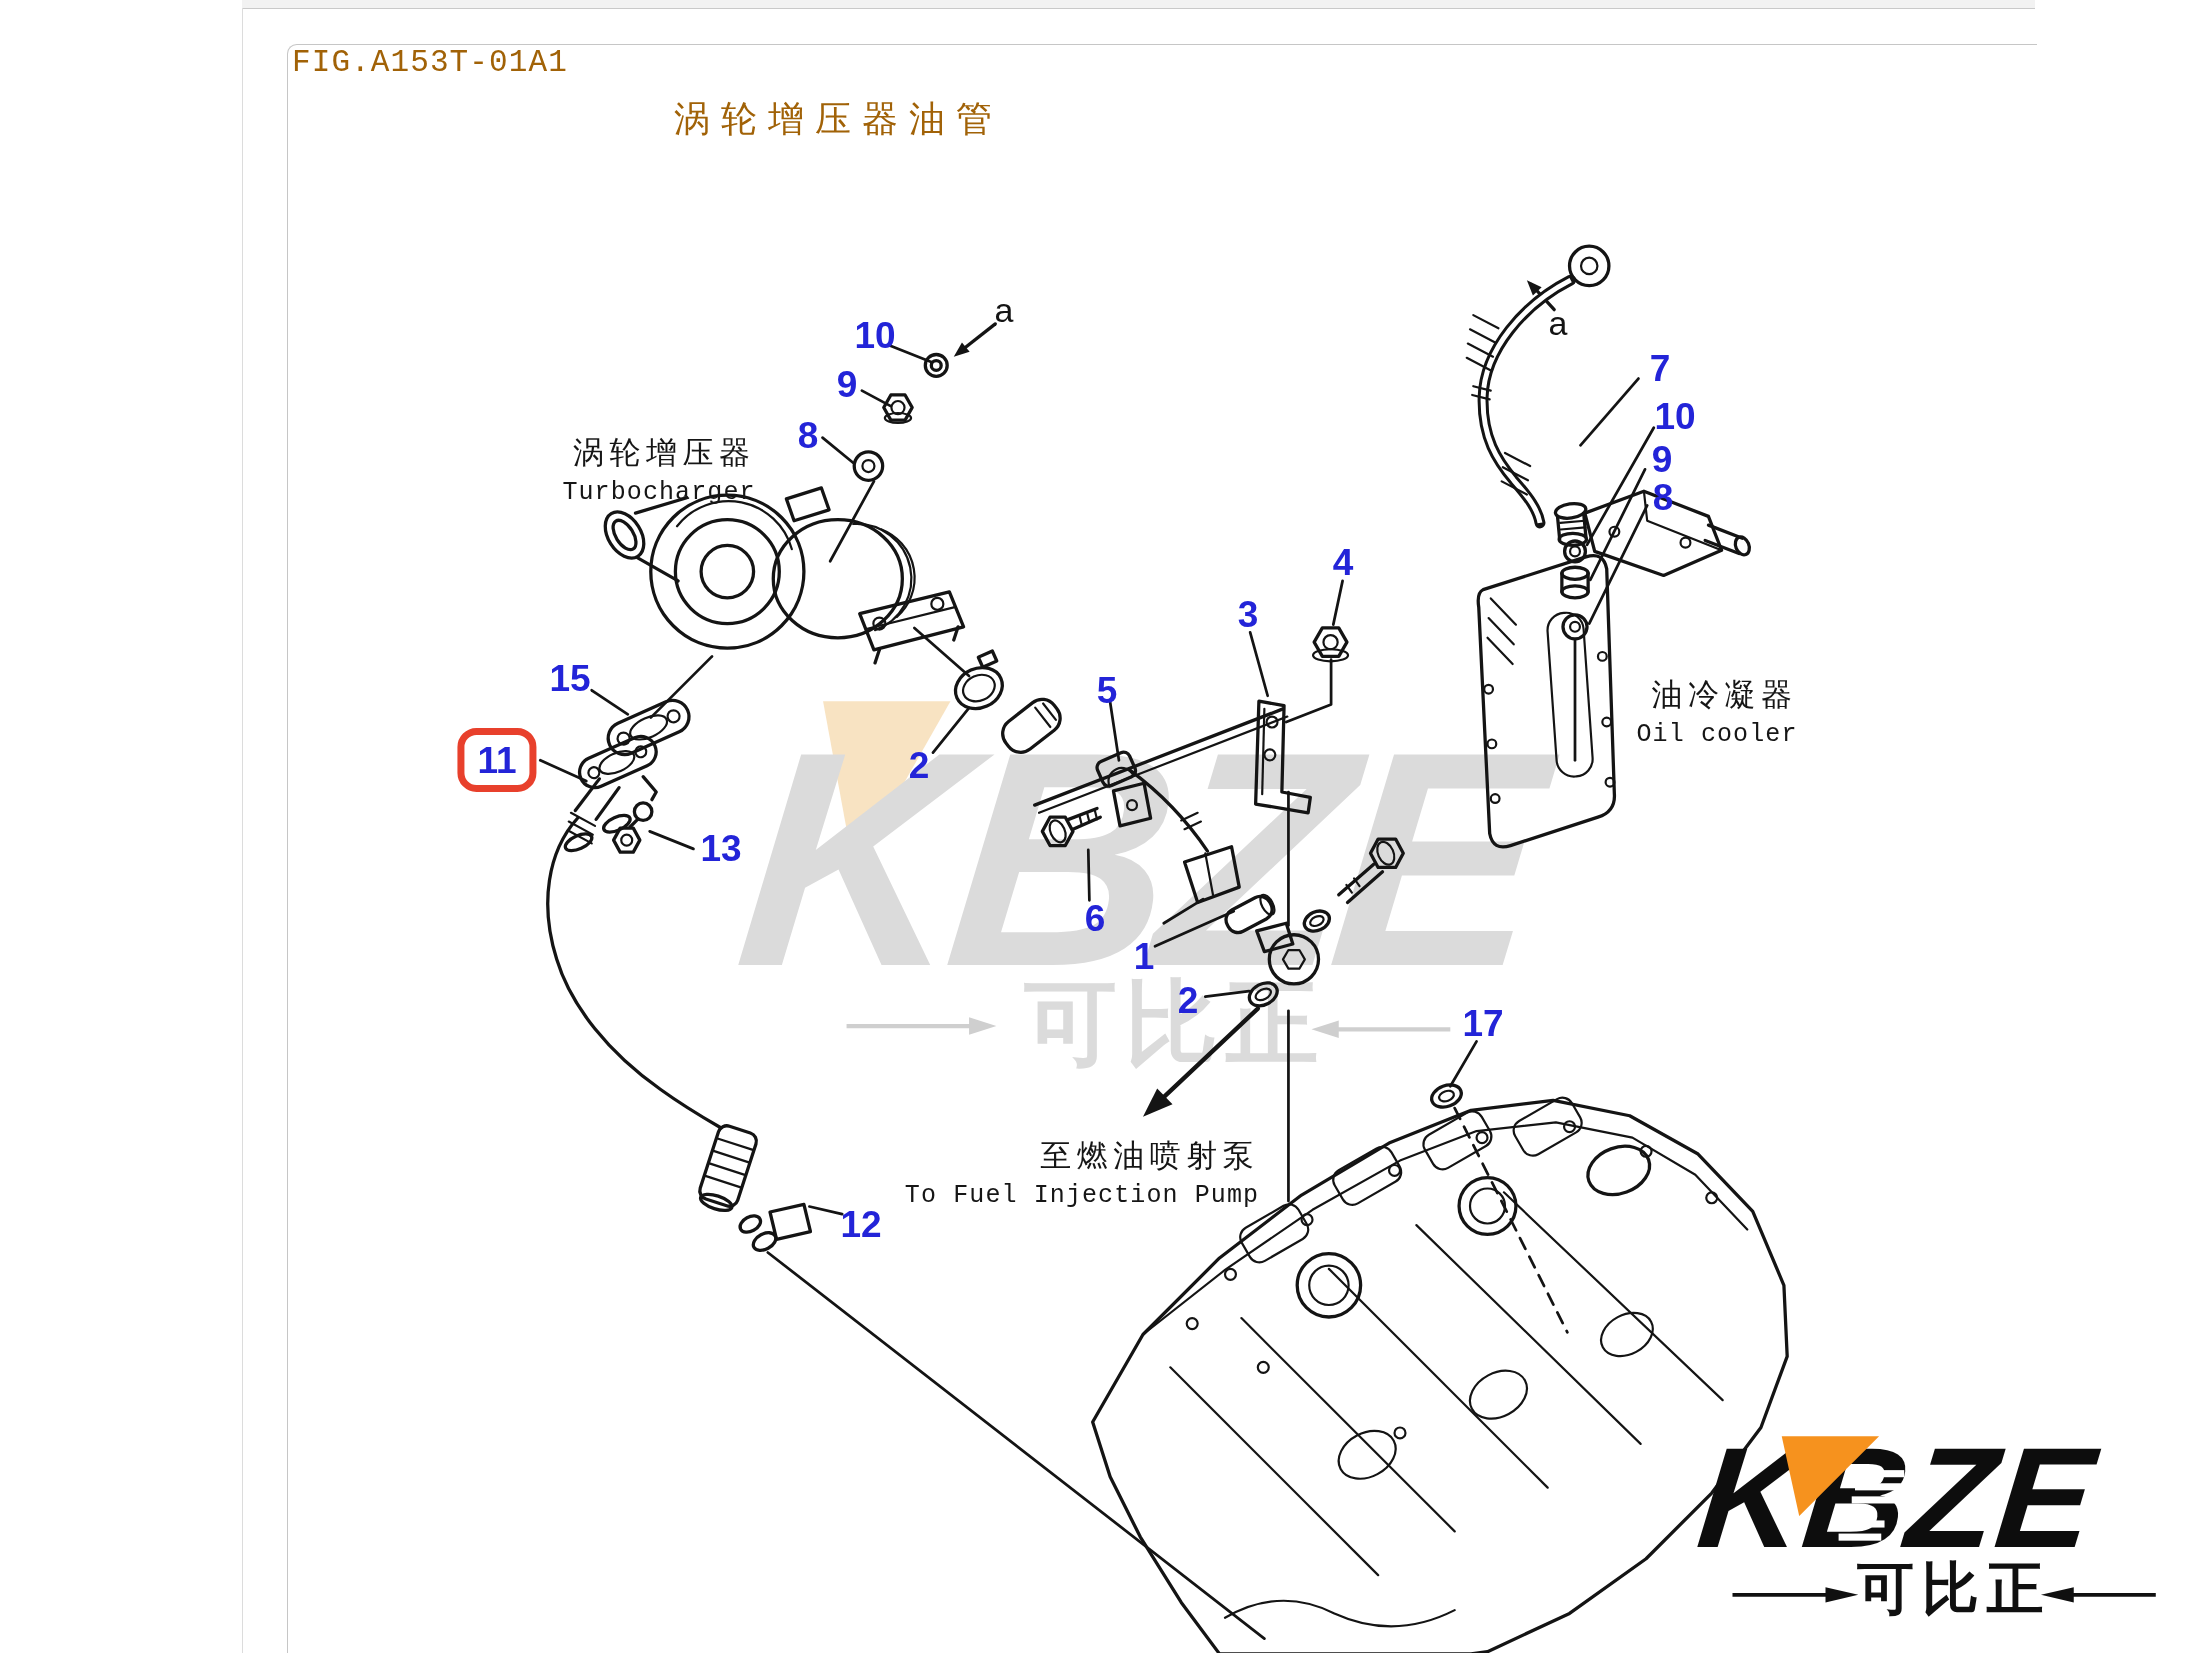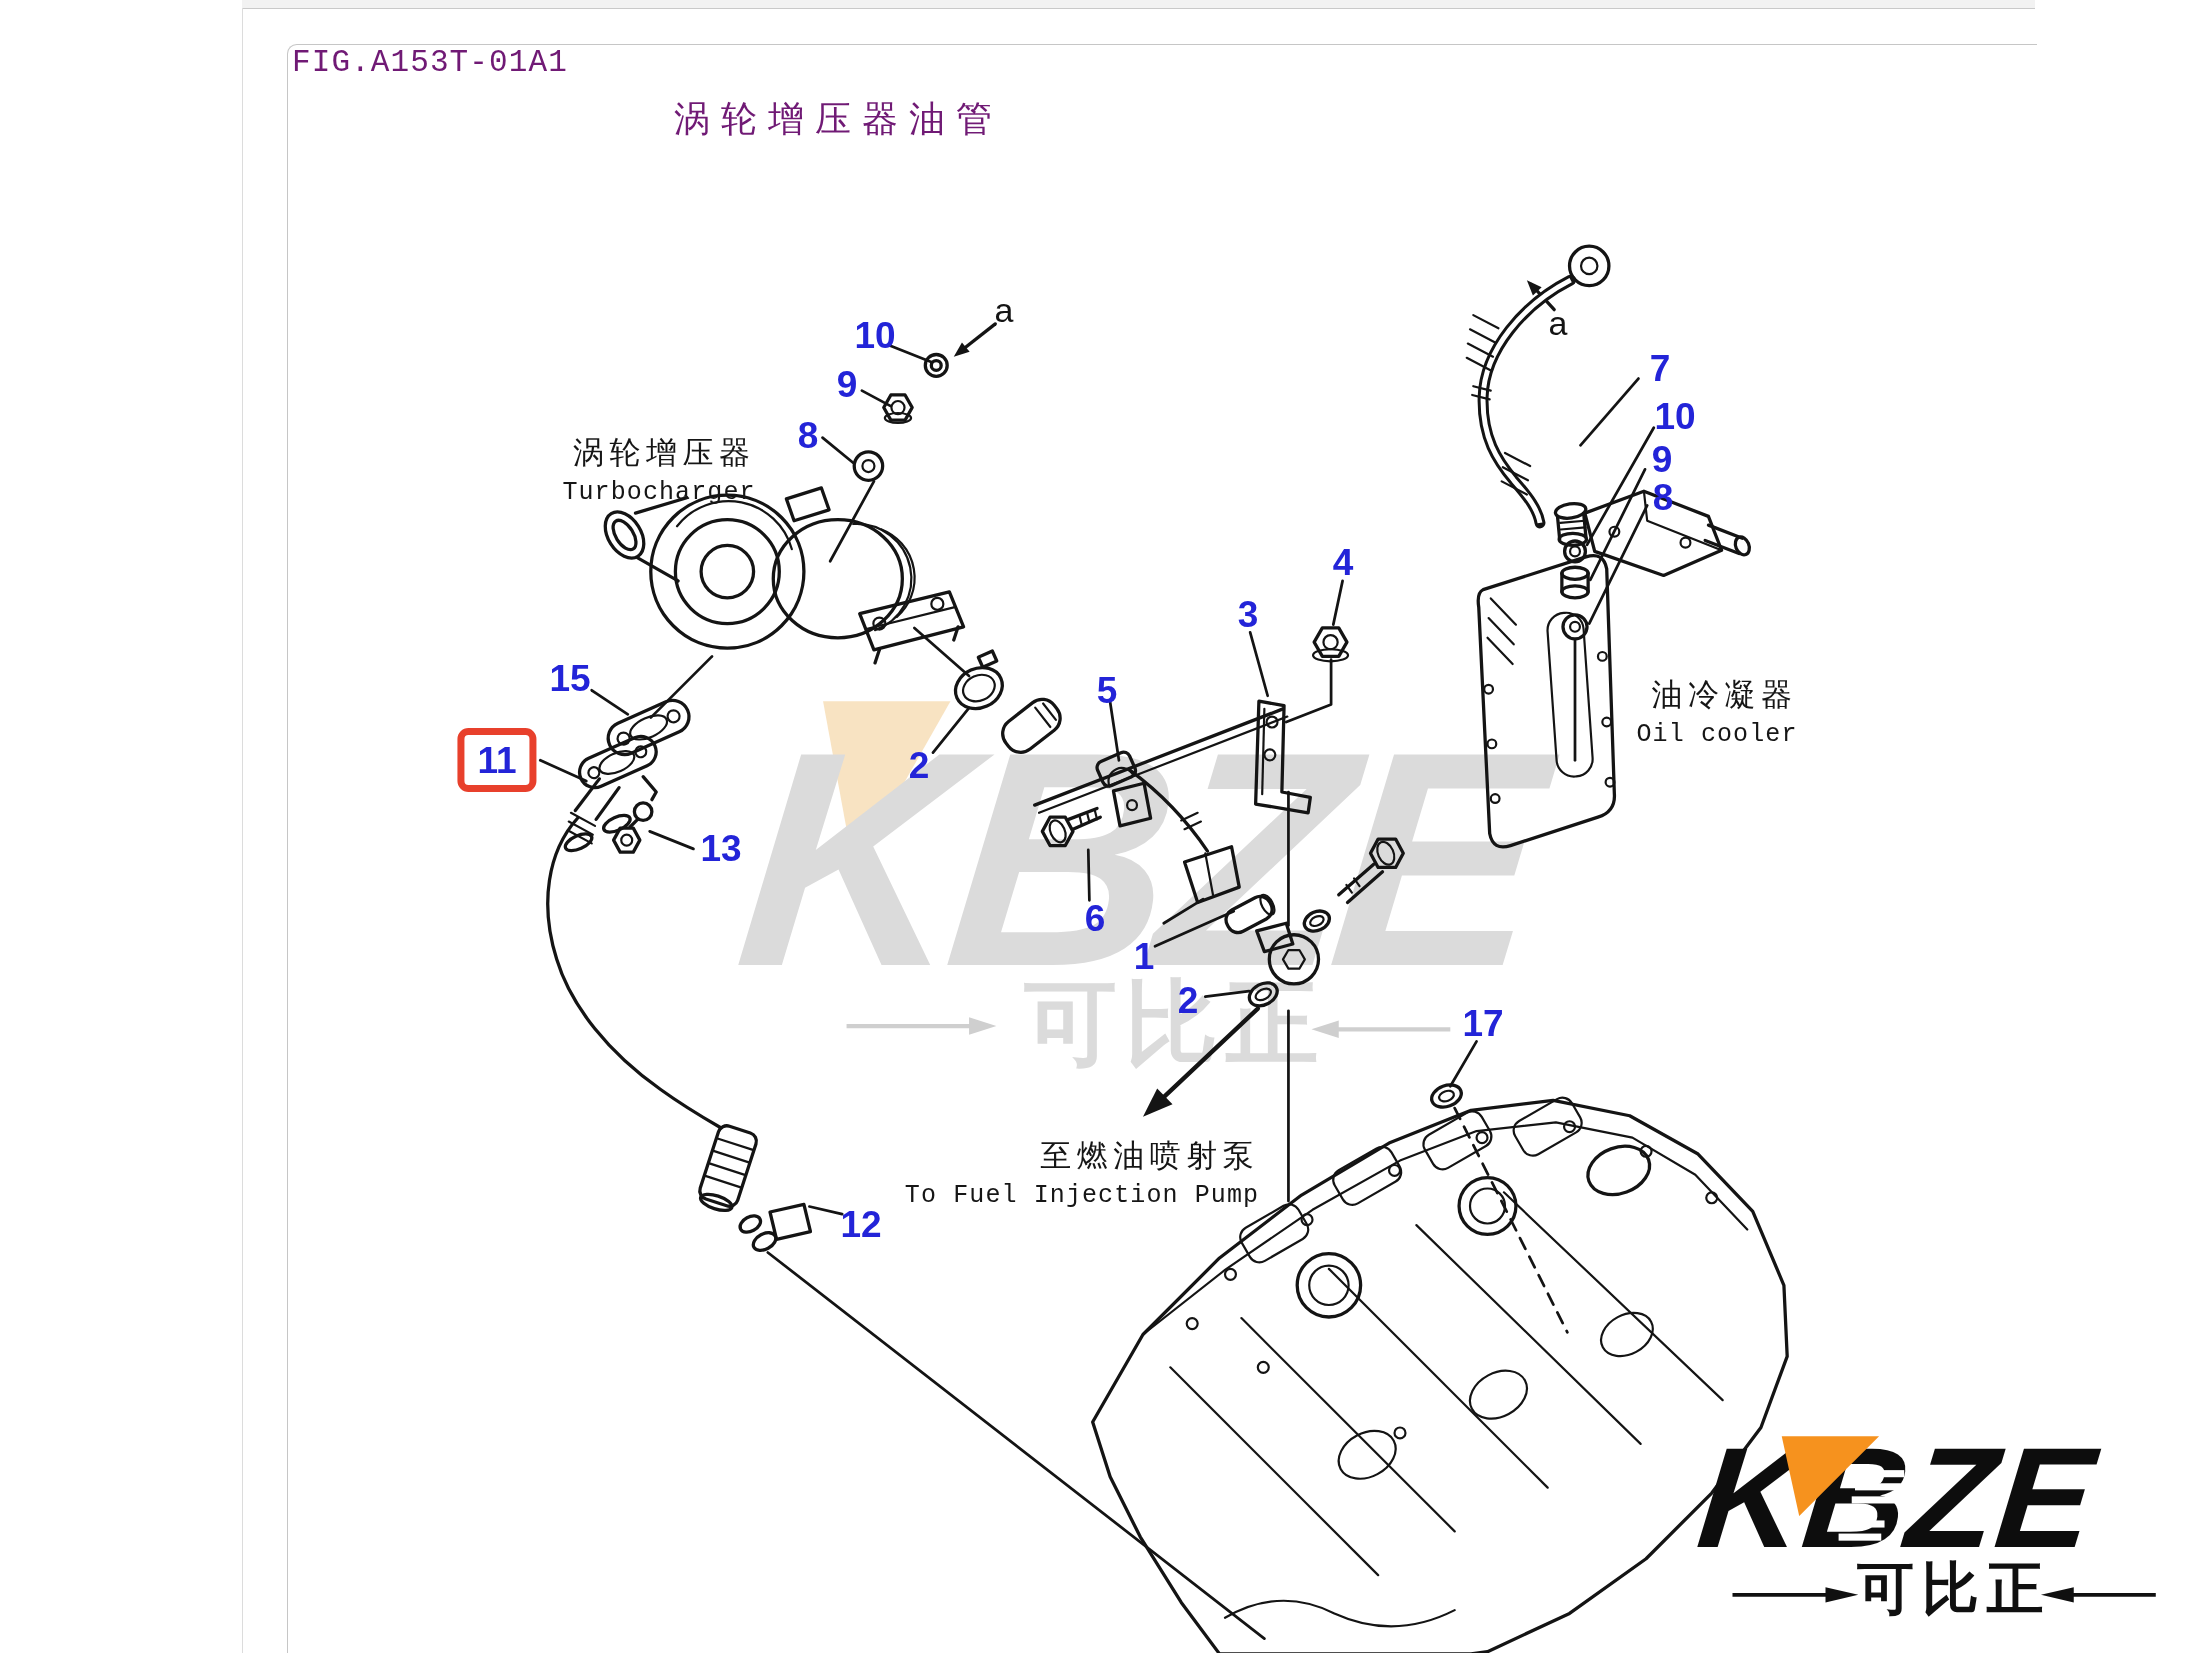--- a/index.html
+++ b/index.html
@@ -13,33 +13,33 @@
   }
   html,body{margin:0;padding:0;background:#fff;}
   #screen{position:relative;width:2205px;height:1654px;background:#fff;overflow:hidden;
           font-family:"Liberation Sans",sans-serif;}
   .abs{position:absolute;}
   
   #topbar{left:242px;top:0;width:1793px;height:7.7px;background:#f2f2f2;border-bottom:1.6px solid #c9c9c9;}
   #leftline{left:242px;top:7.7px;width:0;height:1646px;border-left:1.6px solid #dcdcdc;}
   #frame{left:287px;top:44px;width:1749px;height:1610px;border-left:1.6px solid #c6c6c6;border-top:1.6px solid #c6c6c6;border-radius:9.8px 0 0 0;}
   
-  .hdr{color:#701a75;white-space:nowrap;}
+  .hdr{color:#a16207;white-space:nowrap;}
   #fig-code{left:292px;top:45px;font:400 31px "Liberation Mono",monospace;letter-spacing:1.1px;}
   #title-en{left:674px;top:45px;font:400 31px "Liberation Mono",monospace;letter-spacing:2.7px;}
   #title-zh{left:674px;top:95px;font:400 36px "Liberation Sans",sans-serif;letter-spacing:11px;}
   
   #wm-center{left:744px;top:706px;font:900 306px "Liberation Sans",sans-serif;font-style:italic;
              letter-spacing:-12px;color:var(--wm);line-height:1;transform:skewX(-6deg);}
   #wm-sub{left:1024px;top:977px;font:700 93px "Liberation Sans",sans-serif;letter-spacing:7.7px;color:var(--wm);line-height:1;}
   
   .callout{position:absolute;transform:translate(-50%,-50%);font:700 37px "Liberation Sans",sans-serif;
            color:var(--blue);line-height:1;white-space:nowrap;}
   .callout.black{font:400 34px "Liberation Sans",sans-serif;color:#141414;}
-  .callout.boxed{border:7.7px solid var(--red);border-radius:11px;background:#fff;padding:6.6px 13px;}
+  .callout.boxed{border:7.7px solid var(--red);border-radius:19px;background:#fff;padding:6.6px 13px;}
   
   .part-label{position:absolute;transform:translate(-50%,0);text-align:right;color:#161616;white-space:nowrap;}
   .part-label .zh{font:400 31px "Liberation Sans",sans-serif;letter-spacing:5.5px;}
   .part-label .en{font:400 25px "Liberation Mono",monospace;letter-spacing:1.1px;margin-top:4.4px;}
   
   #logo-kbze{left:1700px;top:1426px;font:900 143px "Liberation Sans",sans-serif;font-style:italic;
              letter-spacing:1.1px;color:#0d0d0d;line-height:1;transform:skewX(-6deg);}
   #logo-sub{left:1857px;top:1560px;font:700 57px "Liberation Sans",sans-serif;letter-spacing:7.7px;color:#101010;line-height:1;}
   svg{display:block;}
   .ln{stroke:var(--ink);fill:none;stroke-width:6;stroke-linecap:round;stroke-linejoin:round;}

